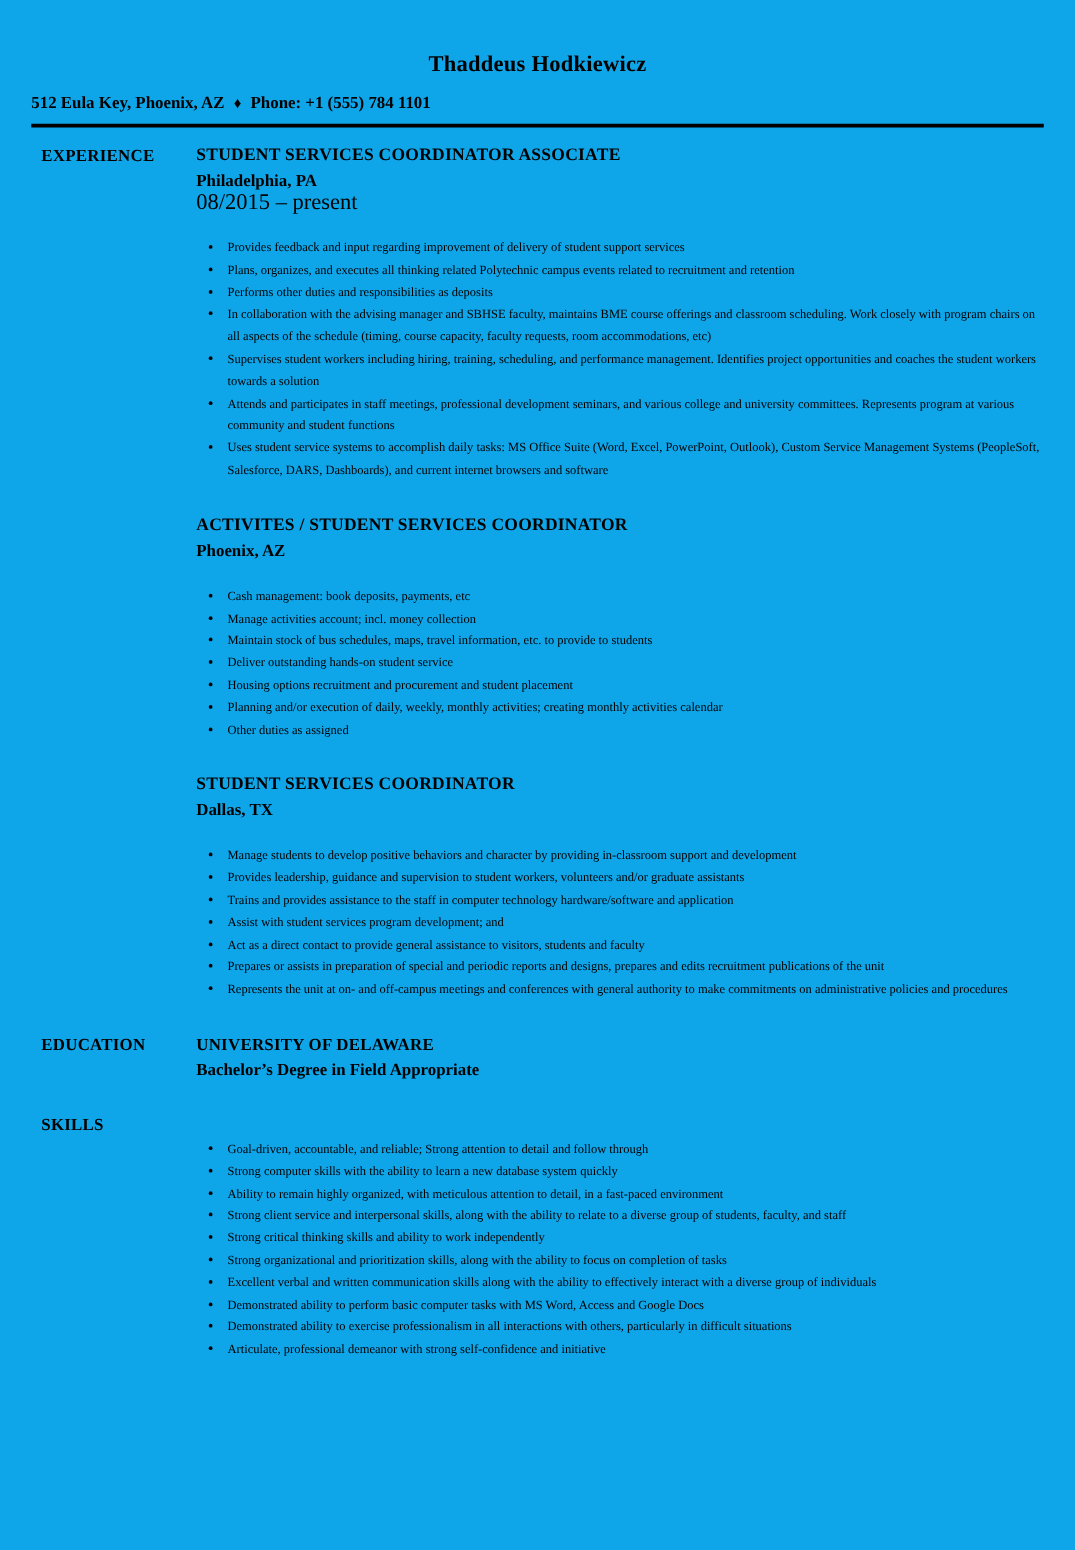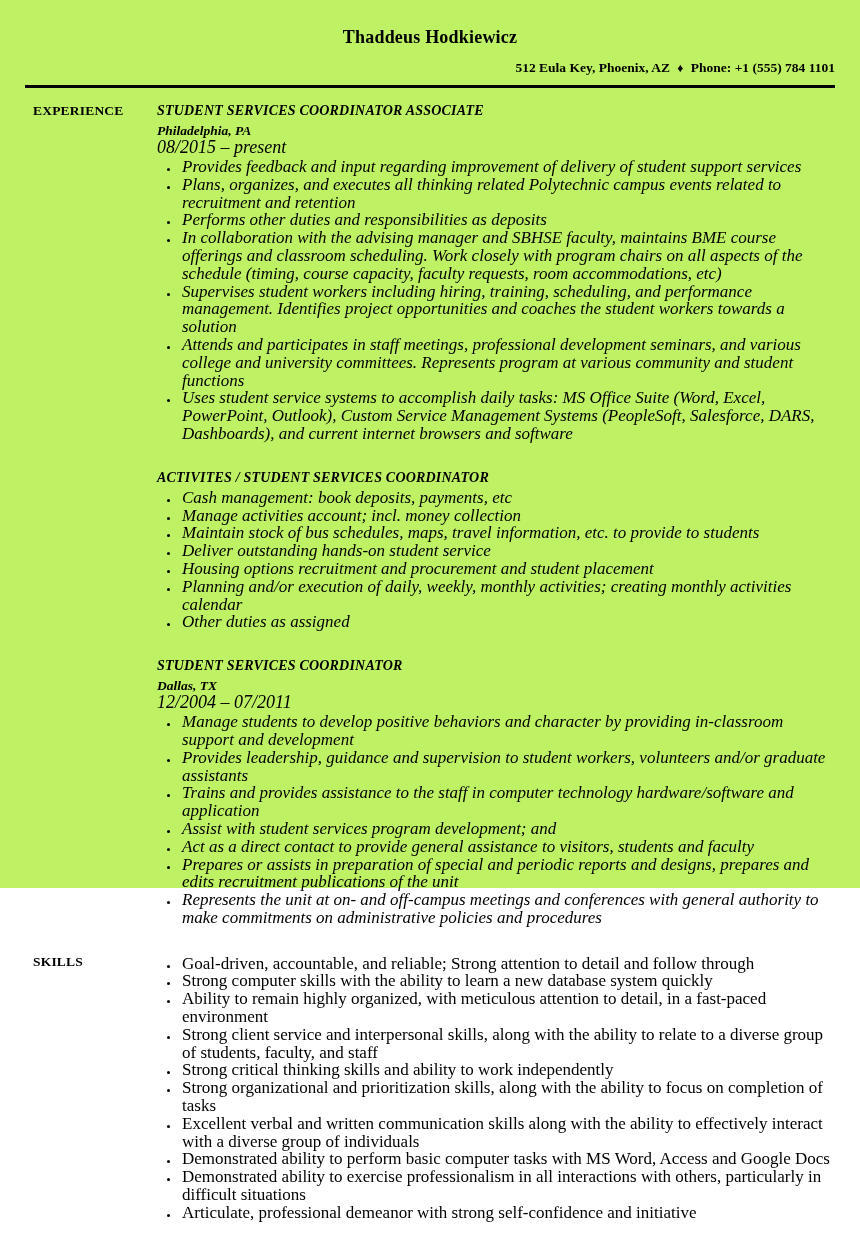--- a/index.html
+++ b/index.html
@@ -6,33 +6,33 @@
   html, body { background: #ffffff; }
   body {
     width: 860px;
     height: 1240px;
     color: #000000;
     font-family: "Liberation Serif", serif;
     overflow: hidden;
   }
   .page {
     width: 860px;
-    height: 888px;
-    padding: 26px 25px 0 25px;
-    background: #bef264;
+    height: 1240px;
+    padding: 40px 25px 0 25px;
+    background: #0ea5e9;
   }
   .name {
     text-align: center;
     font-size: 18px;
     font-weight: bold;
     line-height: 22px;
     letter-spacing: 0.2px;
   }
   .contact {
-    text-align: right;
+    text-align: left;
     font-size: 13.5px;
     font-weight: bold;
     line-height: 17px;
     margin-top: 11px;
   }
   .contact .diamond { padding: 0 4px; font-size: 12px; }
   .rule {
     border: none;
     border-top: 3px solid #000;
     margin-top: 8px;
@@ -44,42 +44,42 @@
     margin-top: 14px;
   }
   .section + .section { margin-top: 26px; }
   .section-label {
     font-weight: bold;
     font-size: 13.5px;
     line-height: 18px;
     padding-left: 8px;
     letter-spacing: 0.2px;
   }
-  .job { margin-bottom: 26px; font-style: italic; }
+  .job { margin-bottom: 26px; }
   .job:last-child { margin-bottom: 0; }
   .job-title {
     font-weight: bold;
     font-size: 14px;
     line-height: 18px;
     letter-spacing: 0.2px;
   }
   .job-location {
     font-weight: bold;
     font-size: 13.5px;
     line-height: 17px;
     margin-top: 2px;
   }
   .job-dates {
     font-size: 18px;
     line-height: 17px;
   }
   ul.bullets {
-    margin-top: 2px;
+    margin-top: 20px;
     padding-left: 23px;
-    font-size: 17px;
+    font-size: 10px;
     line-height: 17.8px;
     list-style: disc outside;
   }
   ul.bullets li { padding-left: 2px; }
   ul.bullets li::marker { font-size: 11px; }
   .school {
     font-weight: bold;
     font-size: 13.5px;
     line-height: 18px;
     letter-spacing: 0.2px;
@@ -120,46 +120,54 @@
             <li>Performs other duties and responsibilities as deposits</li>
             <li>In collaboration with the advising manager and SBHSE faculty, maintains BME course offerings and classroom scheduling. Work closely with program chairs on all aspects of the schedule (timing, course capacity, faculty requests, room accommodations, etc)</li>
             <li>Supervises student workers including hiring, training, scheduling, and performance management. Identifies project opportunities and coaches the student workers towards a solution</li>
             <li>Attends and participates in staff meetings, professional development seminars, and various college and university committees. Represents program at various community and student functions</li>
             <li>Uses student service systems to accomplish daily tasks: MS Office Suite (Word, Excel, PowerPoint, Outlook), Custom Service Management Systems (PeopleSoft, Salesforce, DARS, Dashboards), and current internet browsers and software</li>
           </ul>
       </div>
 
       <div class="job">
         <div class="job-title">ACTIVITES / STUDENT SERVICES COORDINATOR</div>
+        <div class="job-location">Phoenix, AZ</div>
         <ul class="bullets">
             <li>Cash management: book deposits, payments, etc</li>
             <li>Manage activities account; incl. money collection</li>
             <li>Maintain stock of bus schedules, maps, travel information, etc. to provide to students</li>
             <li>Deliver outstanding hands-on student service</li>
             <li>Housing options recruitment and procurement and student placement</li>
             <li>Planning and/or execution of daily, weekly, monthly activities; creating monthly activities calendar</li>
             <li>Other duties as assigned</li>
           </ul>
       </div>
 
       <div class="job">
         <div class="job-title">STUDENT SERVICES COORDINATOR</div>
         <div class="job-location">Dallas, TX</div>
-        <div class="job-dates">12/2004 – 07/2011</div>
         <ul class="bullets">
             <li>Manage students to develop positive behaviors and character by providing in-classroom support and development</li>
             <li>Provides leadership, guidance and supervision to student workers, volunteers and/or graduate assistants</li>
             <li>Trains and provides assistance to the staff in computer technology hardware/software and application</li>
             <li>Assist with student services program development; and</li>
             <li>Act as a direct contact to provide general assistance to visitors, students and faculty</li>
             <li>Prepares or assists in preparation of special and periodic reports and designs, prepares and edits recruitment publications of the unit</li>
             <li>Represents the unit at on- and off-campus meetings and conferences with general authority to make commitments on administrative policies and procedures</li>
           </ul>
       </div>
 
+    </div>
+  </div>
+
+  <div class="section">
+    <div class="section-label">EDUCATION</div>
+    <div class="section-body">
+      <div class="school">UNIVERSITY OF DELAWARE</div>
+      <div class="degree">Bachelor’s Degree in Field Appropriate</div>
     </div>
   </div>
 
   <div class="section">
     <div class="section-label">SKILLS</div>
     <div class="section-body">
       <ul class="bullets">
           <li>Goal-driven, accountable, and reliable; Strong attention to detail and follow through</li>
           <li>Strong computer skills with the ability to learn a new database system quickly</li>
           <li>Ability to remain highly organized, with meticulous attention to detail, in a fast-paced environment</li>
@@ -167,21 +175,13 @@
           <li>Strong critical thinking skills and ability to work independently</li>
           <li>Strong organizational and prioritization skills, along with the ability to focus on completion of tasks</li>
           <li>Excellent verbal and written communication skills along with the ability to effectively interact with a diverse group of individuals</li>
           <li>Demonstrated ability to perform basic computer tasks with MS Word, Access and Google Docs</li>
           <li>Demonstrated ability to exercise professionalism in all interactions with others, particularly in difficult situations</li>
           <li>Articulate, professional demeanor with strong self-confidence and initiative</li>
         </ul>
     </div>
   </div>
 
-  <div class="section">
-    <div class="section-label">EDUCATION</div>
-    <div class="section-body">
-      <div class="school">UNIVERSITY OF DELAWARE</div>
-      <div class="degree">Bachelor’s Degree in Field Appropriate</div>
-    </div>
-  </div>
-
 </div>
 
 </body></html>

